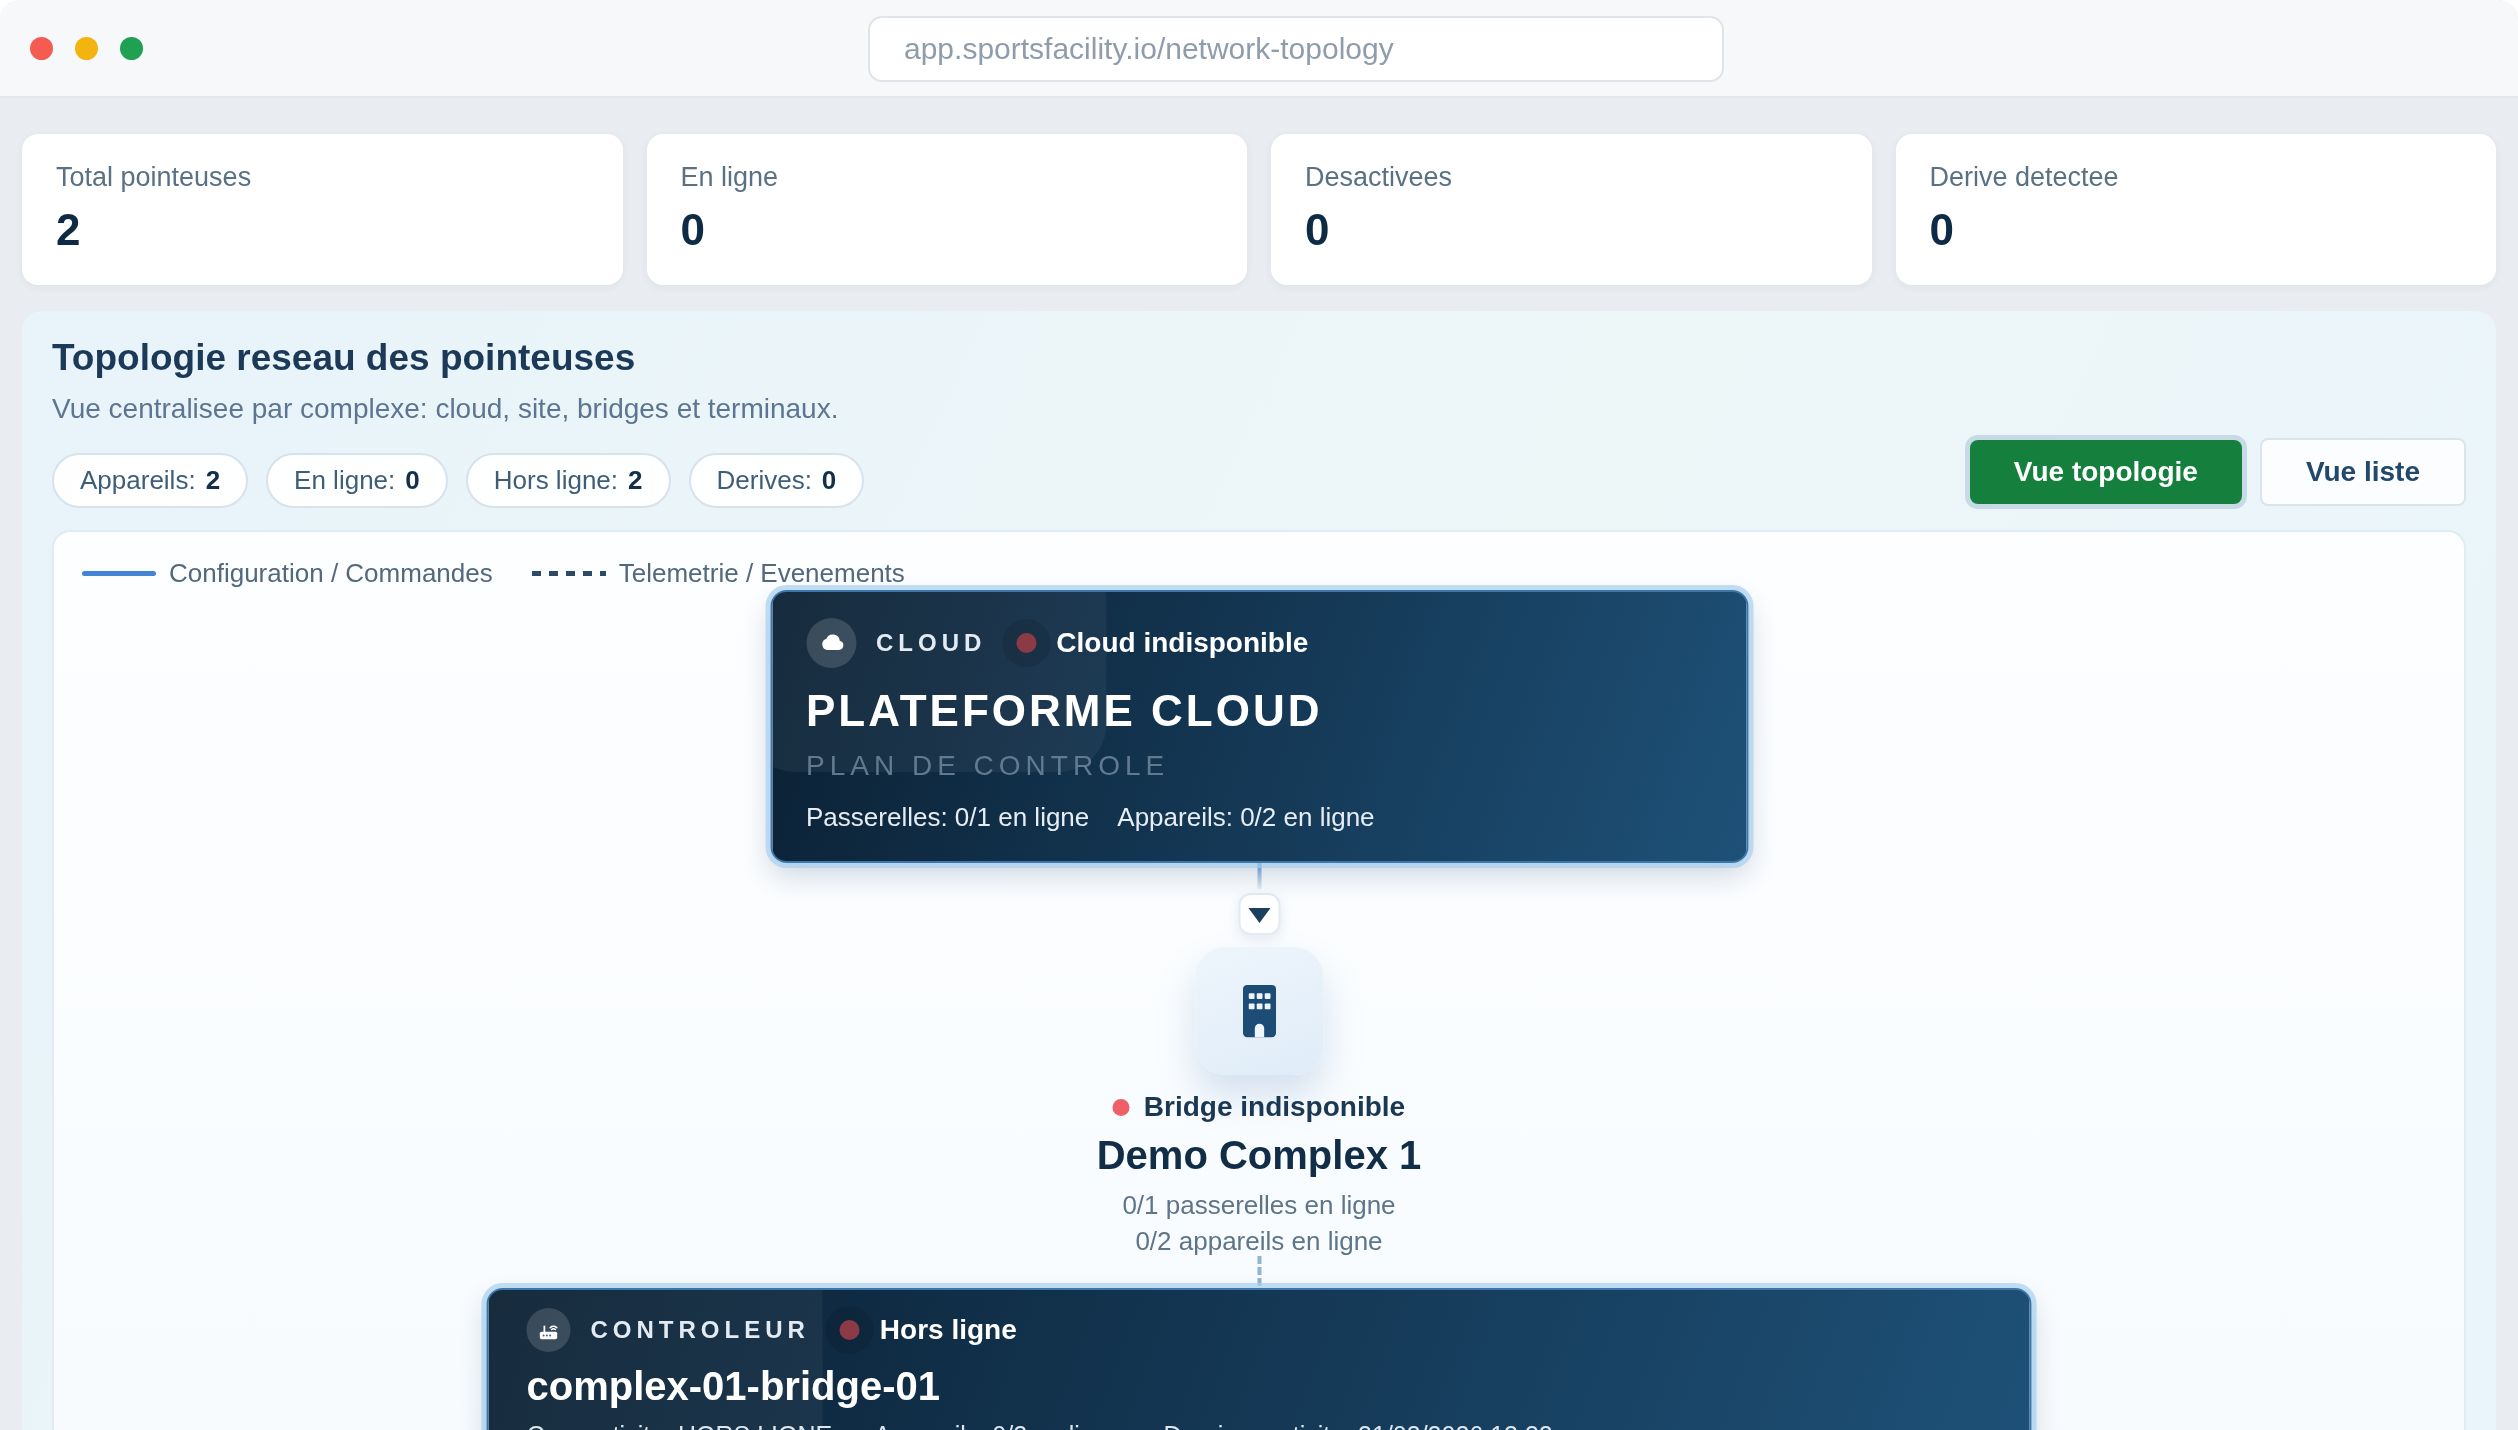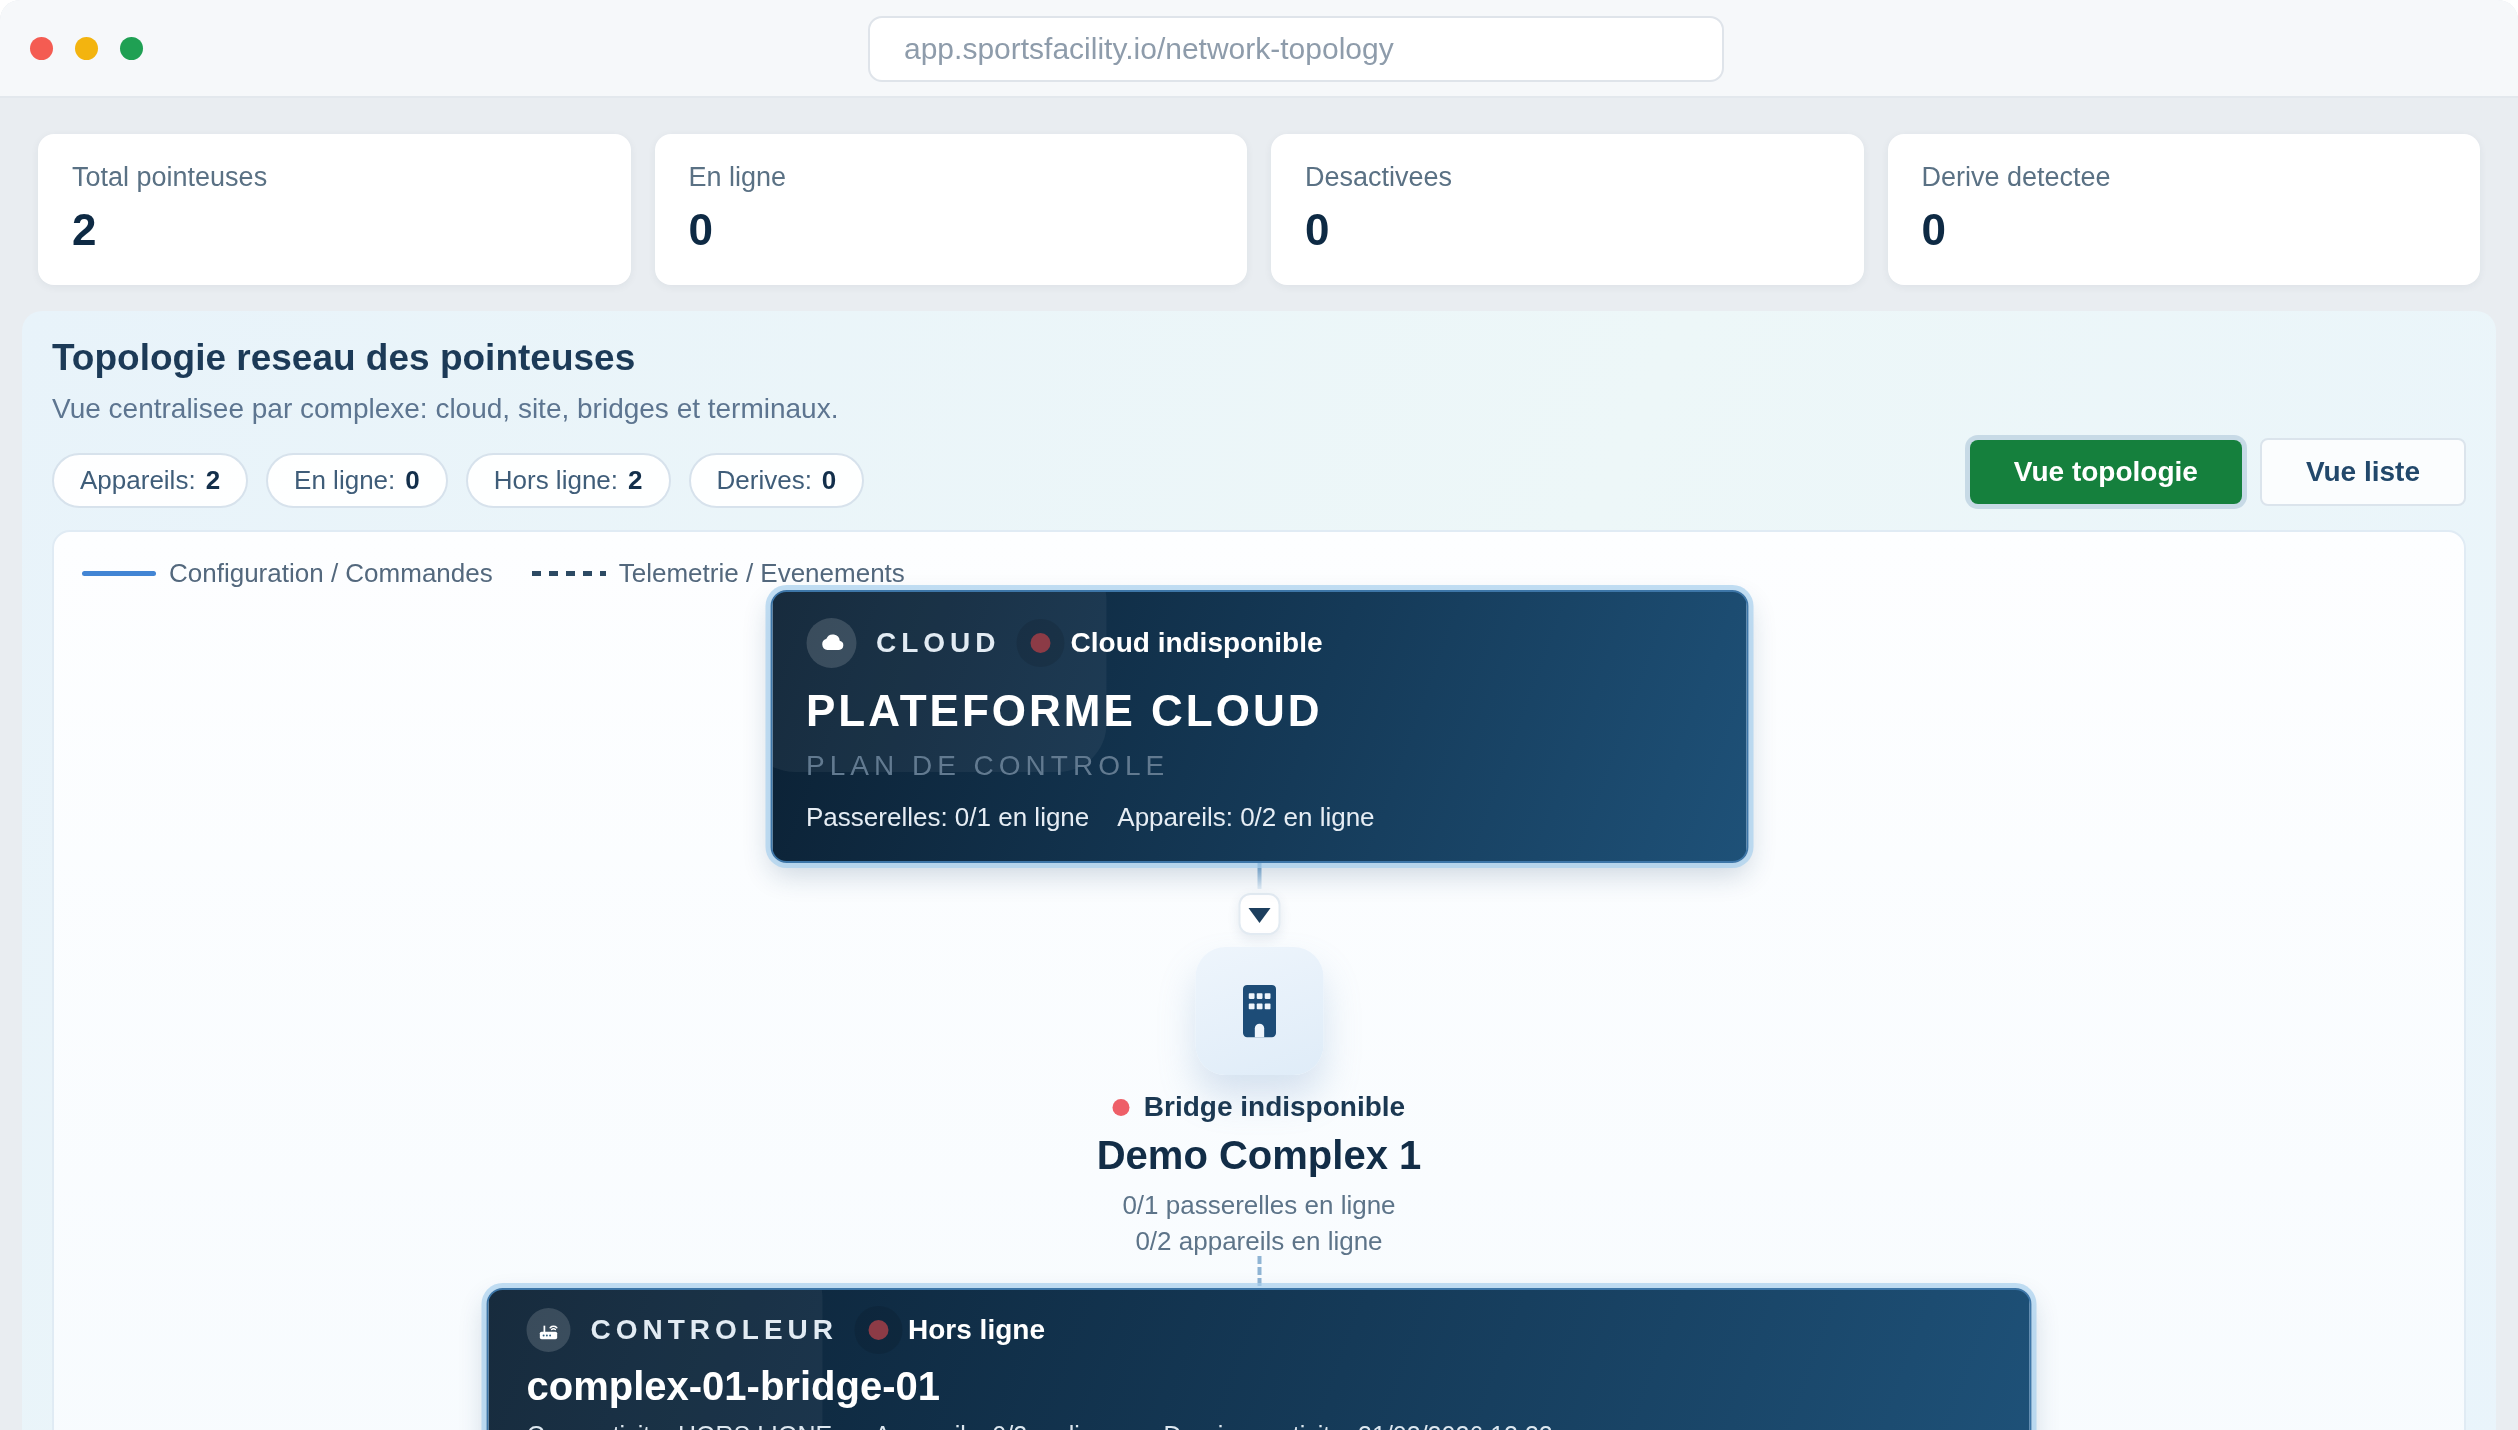--- a/index.html
+++ b/index.html
@@ -8,21 +8,21 @@
   .screen{ width:2518px; height:1430px; overflow:hidden; background:#e9edf1; position:relative; border-radius:20px 20px 0 0; }
 
   
   .browser-bar{ height:98px; background:#f6f8fa; border-bottom:2px solid #e3e8ed; border-radius:20px 20px 0 0; position:relative; display:flex; align-items:center; }
   .traffic{ display:flex; gap:22px; margin-left:30px; }
   .traffic span{ width:23px; height:23px; border-radius:50%; display:block; }
   .t-red{ background:#f45c52; } .t-yellow{ background:#f3b40f; } .t-green{ background:#1fa053; }
   .url-box{ position:absolute; left:868px; top:16px; width:856px; height:66px; background:#ffffff; border:2px solid #dfe4ea; border-radius:14px; display:flex; align-items:center; padding:0 34px; color:#8e9cab; font-size:30px; }
 
   
-  .stats-row{ display:flex; gap:24px; padding:0 38px; margin-top:36px; }
+  .stats-row{ display:flex; gap:24px; padding:0 22px; margin-top:36px; }
   .stat-card{ flex:1; background:#ffffff; border-radius:16px; padding:28px 34px 30px; box-shadow:0 2px 8px rgba(30,50,75,.06); }
   .stat-label{ font-size:27px; color:#5a7184; }
   .stat-value{ font-size:44px; font-weight:bold; color:#0e2a44; margin-top:12px; }
 
   
   .panel{ margin:26px 22px 0; background:linear-gradient(115deg,#e8f3fa 0%, #edf7f8 55%, #e9f4fb 100%); border-radius:20px; padding:26px 30px 40px; height:1200px; }
   .panel-header{ display:flex; justify-content:space-between; align-items:flex-end; }
   .panel-title{ font-size:37px; font-weight:bold; color:#1c3a57; }
   .panel-subtitle{ font-size:28px; color:#5d7590; margin-top:14px; }
   .badges{ display:flex; gap:18px; margin-top:28px; }
@@ -42,21 +42,21 @@
 
   .topo{ position:absolute; left:50%; top:58px; transform:translateX(-50%); display:flex; flex-direction:column; align-items:center; }
 
   
   .dark-card{ border-radius:16px; background:linear-gradient(110deg,#0b2033 0%, #153a58 55%, #1e5178 100%); border:2px solid #3d76a8; box-shadow:0 0 0 5px rgba(168,208,238,.7), 0 12px 28px rgba(20,60,100,.20); color:#ffffff; position:relative; overflow:hidden; }
   .dark-card::before{ content:""; position:absolute; left:-26px; top:-40px; width:360px; height:220px; background:rgba(255,255,255,.05); border-radius:48px; }
   .cloud-card{ width:978px; padding:26px 34px 28px; }
   .node-row{ display:flex; align-items:center; gap:20px; position:relative; }
   .icon-circle{ width:50px; height:50px; border-radius:50%; background:rgba(255,255,255,.15); display:flex; align-items:center; justify-content:center; flex:none; }
   .icon-circle.small{ width:44px; height:44px; }
-  .node-kind{ font-size:28px; font-weight:bold; letter-spacing:5px; color:#e2ebf3; }
+  .node-kind{ font-size:24px; font-weight:bold; letter-spacing:5px; color:#e2ebf3; }
   .status-dot{ width:20px; height:20px; border-radius:50%; background:#8c3b46; margin-left:10px; box-shadow:0 0 0 14px rgba(0,0,0,.10); flex:none; }
   .node-status{ font-size:28px; font-weight:bold; color:#ffffff; }
   .cloud-name{ font-size:44px; font-weight:800; letter-spacing:3px; margin-top:18px; position:relative; }
   .cloud-sub{ font-size:28px; letter-spacing:5px; color:#627a90; margin-top:14px; position:relative; }
   .cloud-stats{ display:flex; gap:28px; margin-top:20px; font-size:26px; color:#e6edf4; position:relative; }
 
   .stub-fade{ width:4px; height:26px; background:linear-gradient(180deg,#6ea3cf 0%, rgba(110,163,207,.15) 100%); }
   .stub-dashed{ width:0; height:30px; border-left:4px dashed #8fb4d4; }
 
   .arrow-chip{ width:42px; height:42px; background:#ffffff; border:2px solid #e3ebf2; border-radius:12px; display:flex; align-items:center; justify-content:center; box-shadow:0 4px 12px rgba(40,70,110,.10); margin-top:4px; cursor:pointer; }

